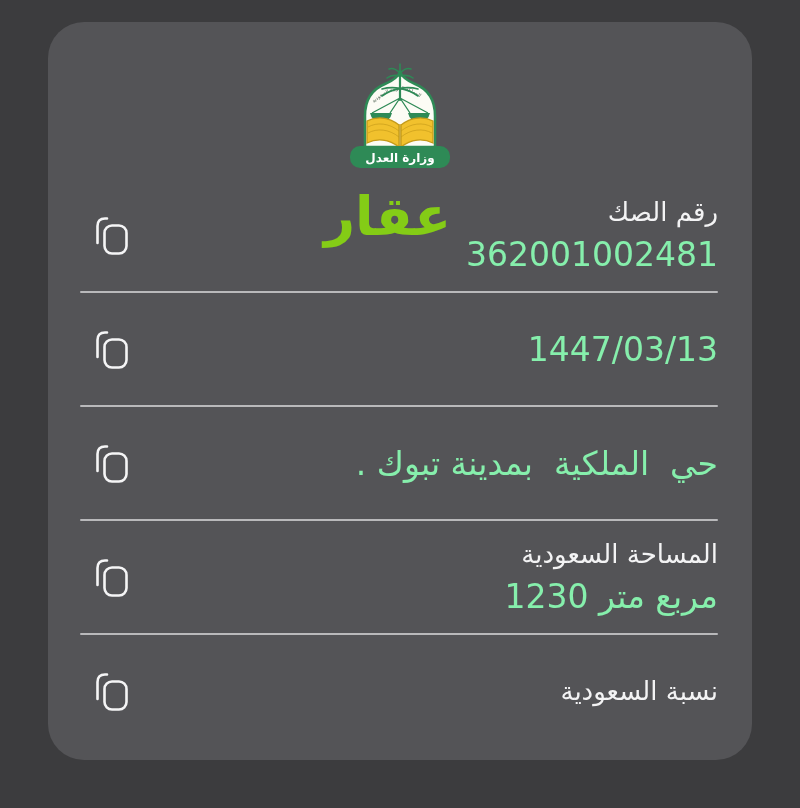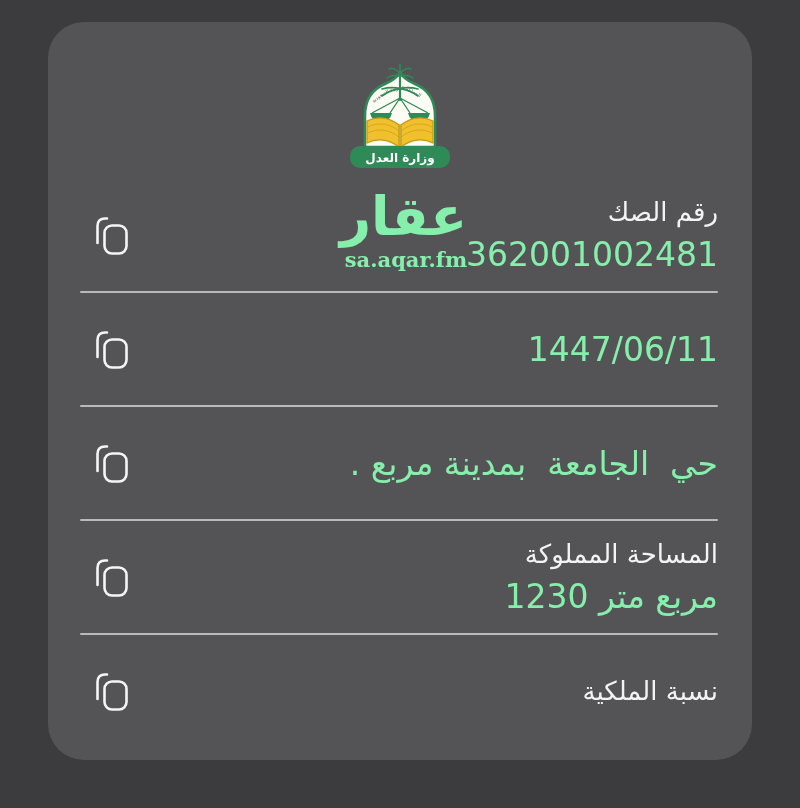--- a/index.html
+++ b/index.html
@@ -15,22 +15,22 @@
     margin:22px 0 16px 48px;
     background:#545457;
     border-radius:36px;
   }
   .logo-area{
     position:absolute;top:0;left:0;right:0;height:157px;
     display:flex;justify-content:center;align-items:flex-start;
     padding-top:36px;box-sizing:border-box;
   }
   .watermark{
-    position:absolute;left:292px;top:168px;
-    color:#86efac;text-align:right;line-height:1;z-index:2;
+    position:absolute;left:276px;top:168px;
+    color:#84cc16;text-align:center;line-height:1;z-index:2;
     user-select:none;
   }
   .watermark .wm-ar{font-size:54px;font-weight:bold;letter-spacing:1px;}
   .watermark .wm-en{
     font-size:21px;font-weight:bold;margin-top:5px;
     font-family:"DejaVu Serif","Liberation Serif",serif;
   }
   .rows{
     position:absolute;top:157px;left:0;right:0;bottom:0;
     display:flex;flex-direction:column;
@@ -97,21 +97,20 @@
         <path d="M59 66 V89" stroke="#c49a18" stroke-width="1.2"></path>
       </g>
 
       <rect x="9" y="88" width="100" height="22" rx="10" fill="#2e8a56"></rect>
       <text class="moj-banner-text" x="59" y="104" text-anchor="middle" font-size="12" fill="#ffffff">وزارة العدل</text>
     </svg>
   </div>
 
   <div class="watermark">
     <div class="wm-ar">عقار</div>
-    <div class="wm-en">sa.aqar.fm</div>
   </div>
 
   <div class="rows">
 
     <div class="row">
       <button class="copy-btn" aria-label="copy">
         <svg viewBox="0 0 36 42" width="36" height="42" fill="none" stroke="#f5f5f6" stroke-width="2.6" stroke-linecap="round">
           <path d="M13 3.5 H11 Q3.5 3.5 3.5 11 V28"></path>
           <rect x="10.5" y="10.5" width="22" height="28" rx="7.5"></rect>
         </svg>
@@ -121,51 +120,51 @@
       <div class="divider"></div>
     </div>
 
     <div class="row">
       <button class="copy-btn" aria-label="copy">
         <svg viewBox="0 0 36 42" width="36" height="42" fill="none" stroke="#f5f5f6" stroke-width="2.6" stroke-linecap="round">
           <path d="M13 3.5 H11 Q3.5 3.5 3.5 11 V28"></path>
           <rect x="10.5" y="10.5" width="22" height="28" rx="7.5"></rect>
         </svg>
       </button>
-      <div class="value" dir="ltr">1447/06/11</div>
+      <div class="value" dir="ltr">1447/03/13</div>
       <div class="divider"></div>
     </div>
 
     <div class="row">
       <button class="copy-btn" aria-label="copy">
         <svg viewBox="0 0 36 42" width="36" height="42" fill="none" stroke="#f5f5f6" stroke-width="2.6" stroke-linecap="round">
           <path d="M13 3.5 H11 Q3.5 3.5 3.5 11 V28"></path>
           <rect x="10.5" y="10.5" width="22" height="28" rx="7.5"></rect>
         </svg>
       </button>
-      <div class="value" dir="rtl">حي  الجامعة  بمدينة مربع .</div>
+      <div class="value" dir="rtl">حي  الملكية  بمدينة تبوك .</div>
       <div class="divider"></div>
     </div>
 
     <div class="row">
       <button class="copy-btn" aria-label="copy">
         <svg viewBox="0 0 36 42" width="36" height="42" fill="none" stroke="#f5f5f6" stroke-width="2.6" stroke-linecap="round">
           <path d="M13 3.5 H11 Q3.5 3.5 3.5 11 V28"></path>
           <rect x="10.5" y="10.5" width="22" height="28" rx="7.5"></rect>
         </svg>
       </button>
-      <div class="label" dir="rtl">المساحة المملوكة</div>
+      <div class="label" dir="rtl">المساحة السعودية</div>
       <div class="value" dir="ltr">1230 متر‎ مربع‎</div>
       <div class="divider"></div>
     </div>
 
     <div class="row">
       <button class="copy-btn" aria-label="copy">
         <svg viewBox="0 0 36 42" width="36" height="42" fill="none" stroke="#f5f5f6" stroke-width="2.6" stroke-linecap="round">
           <path d="M13 3.5 H11 Q3.5 3.5 3.5 11 V28"></path>
           <rect x="10.5" y="10.5" width="22" height="28" rx="7.5"></rect>
         </svg>
       </button>
-      <div class="label" dir="rtl">نسبة الملكية</div>
+      <div class="label" dir="rtl">نسبة السعودية</div>
     </div>
 
   </div>
 </div>
 
 </body></html>

